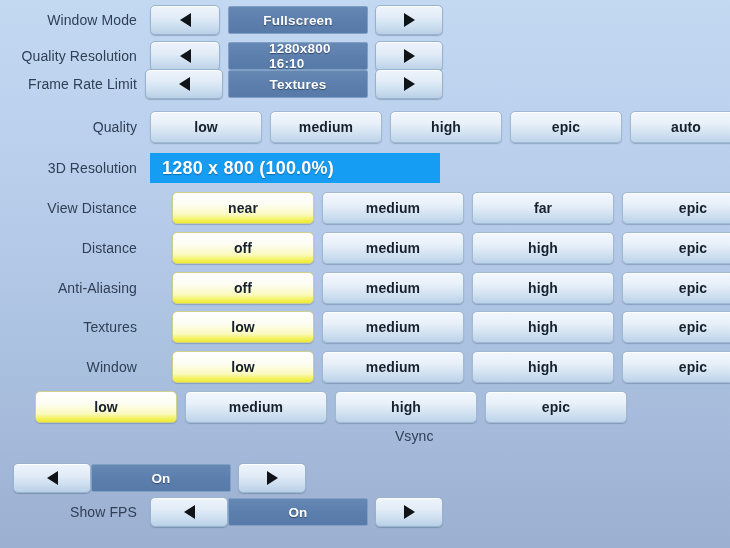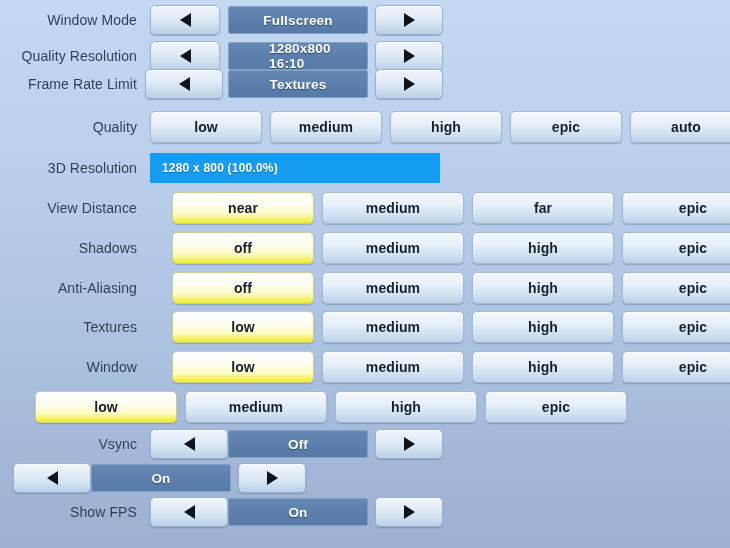--- a/index.html
+++ b/index.html
@@ -128,21 +128,21 @@
   }
   .slider-fill {
     height: 30px;
     box-sizing: border-box;
     background: #159df4;
     display: flex;
     align-items: center;
     padding-left: 12px;
     color: #ffffff;
     font-weight: bold;
-    font-size: 12px;
+    font-size: 18px;
     text-shadow: 0 1px 1px rgba(10,60,100,0.5);
     letter-spacing: 0.2px;
   }
 </style>
 </head>
 <body>
 
 <div id="screen">
     <div class="row" style="top: 4px; height: 32px;">
       <div class="row-label">Window Mode</div>
@@ -207,21 +207,21 @@
     <div class="row" style="top: 191px; height: 34px;">
       <div class="row-label">View Distance</div>
       <div class="opt-row" style="margin-left: 13px;">
         <div class="opt selected" style="width: 142px;">near</div>
         <div class="opt" style="width: 142px;">medium</div>
         <div class="opt" style="width: 142px;">far</div>
         <div class="opt" style="width: 142px;">epic</div>
       </div>
     </div>
     <div class="row" style="top: 231px; height: 34px;">
-      <div class="row-label">Shadows</div>
+      <div class="row-label">Distance</div>
       <div class="opt-row" style="margin-left: 13px;">
         <div class="opt selected" style="width: 142px;">off</div>
         <div class="opt" style="width: 142px;">medium</div>
         <div class="opt" style="width: 142px;">high</div>
         <div class="opt" style="width: 142px;">epic</div>
       </div>
     </div>
     <div class="row" style="top: 271px; height: 34px;">
       <div class="row-label">Anti-Aliasing</div>
       <div class="opt-row" style="margin-left: 13px;">
@@ -250,21 +250,21 @@
       </div>
     </div>
     <div class="row" style="top: 390px; height: 34px;">
       <div class="opt-row" style="margin-left: 13px;">
         <div class="opt selected" style="width: 142px;">low</div>
         <div class="opt" style="width: 142px;">medium</div>
         <div class="opt" style="width: 142px;">high</div>
         <div class="opt" style="width: 142px;">epic</div>
       </div>
     </div>
-    <div class="row" style="top: 428px; height: 32px;">
+    <div class="row" style="top: 428px; height: 32px; flex-direction: column;">
       <div class="row-label">Vsync</div>
       <div class="arrow-wrap" style="position: relative; width: 580px; height: 32px;">
         <div class="arrow-btn" style="position: absolute; left: 13px; top: 1px; width: 78px;">
           <span class="tri tri-left"></span>
         </div>
         <div class="value-box" style="position: absolute; left: 91px; top: 2px; width: 140px;">
           <span>Off</span>
         </div>
         <div class="arrow-btn" style="position: absolute; left: 238px; top: 1px; width: 68px;">
           <span class="tri tri-right"></span>

